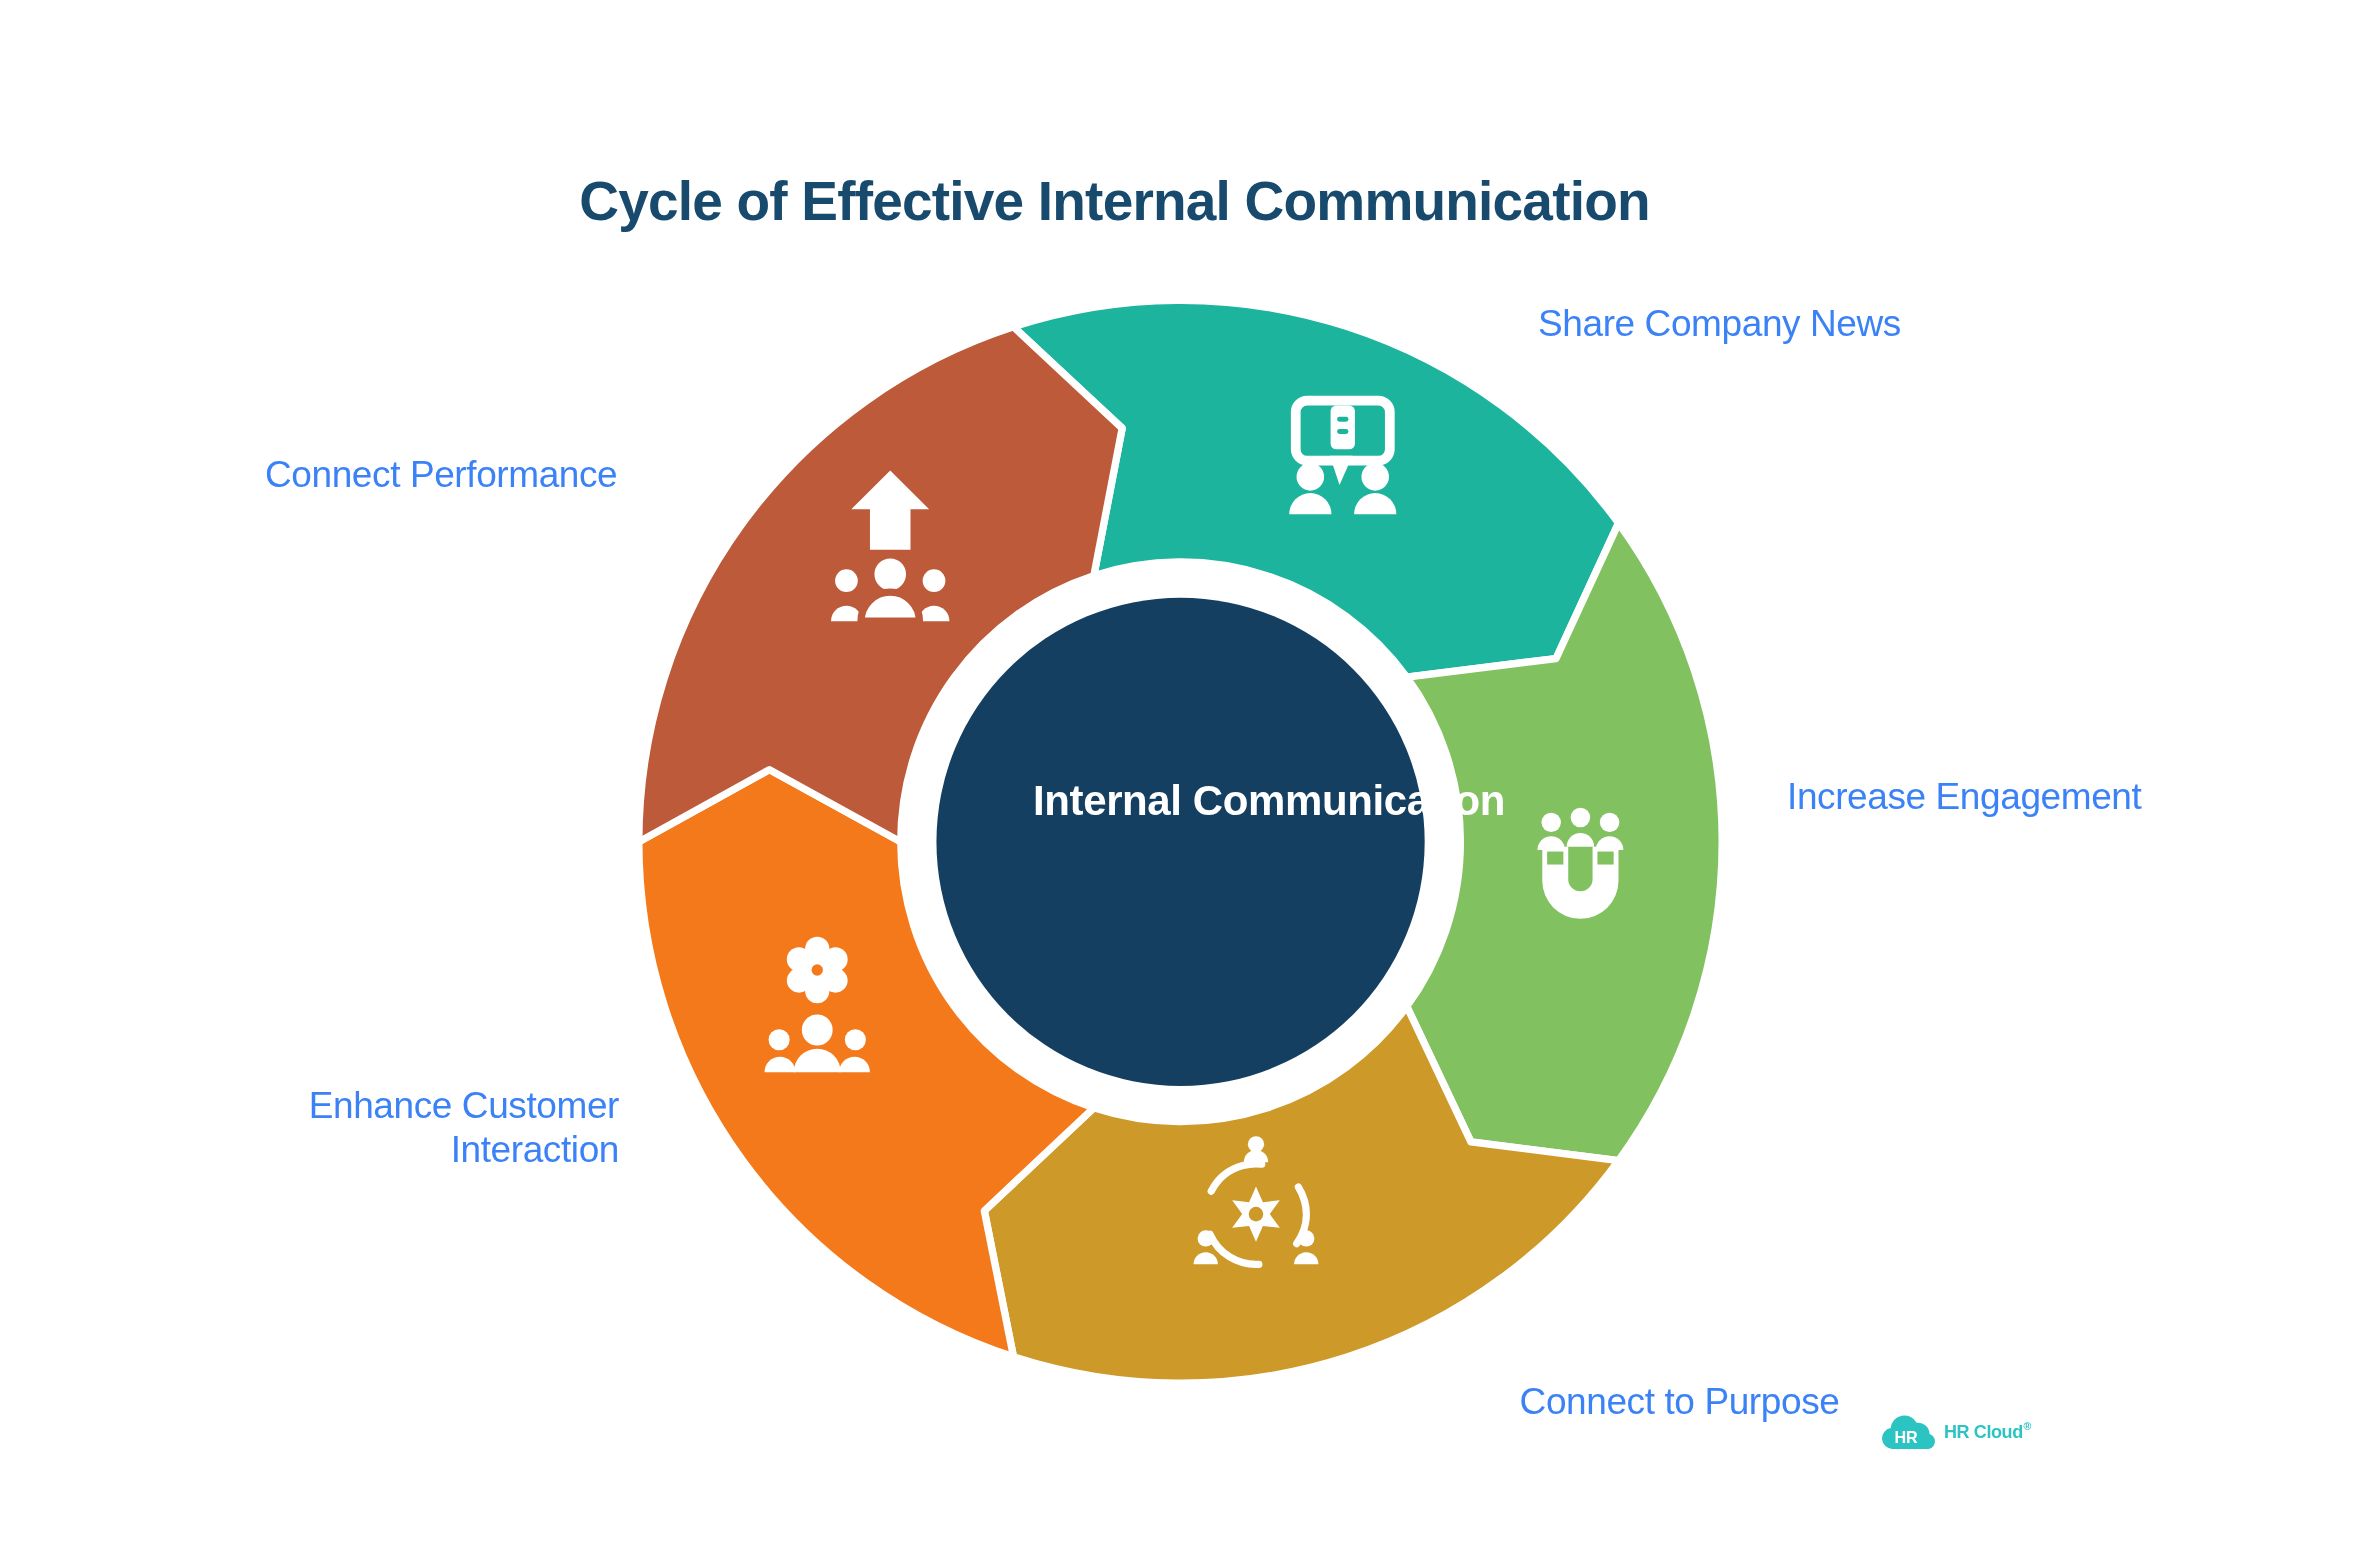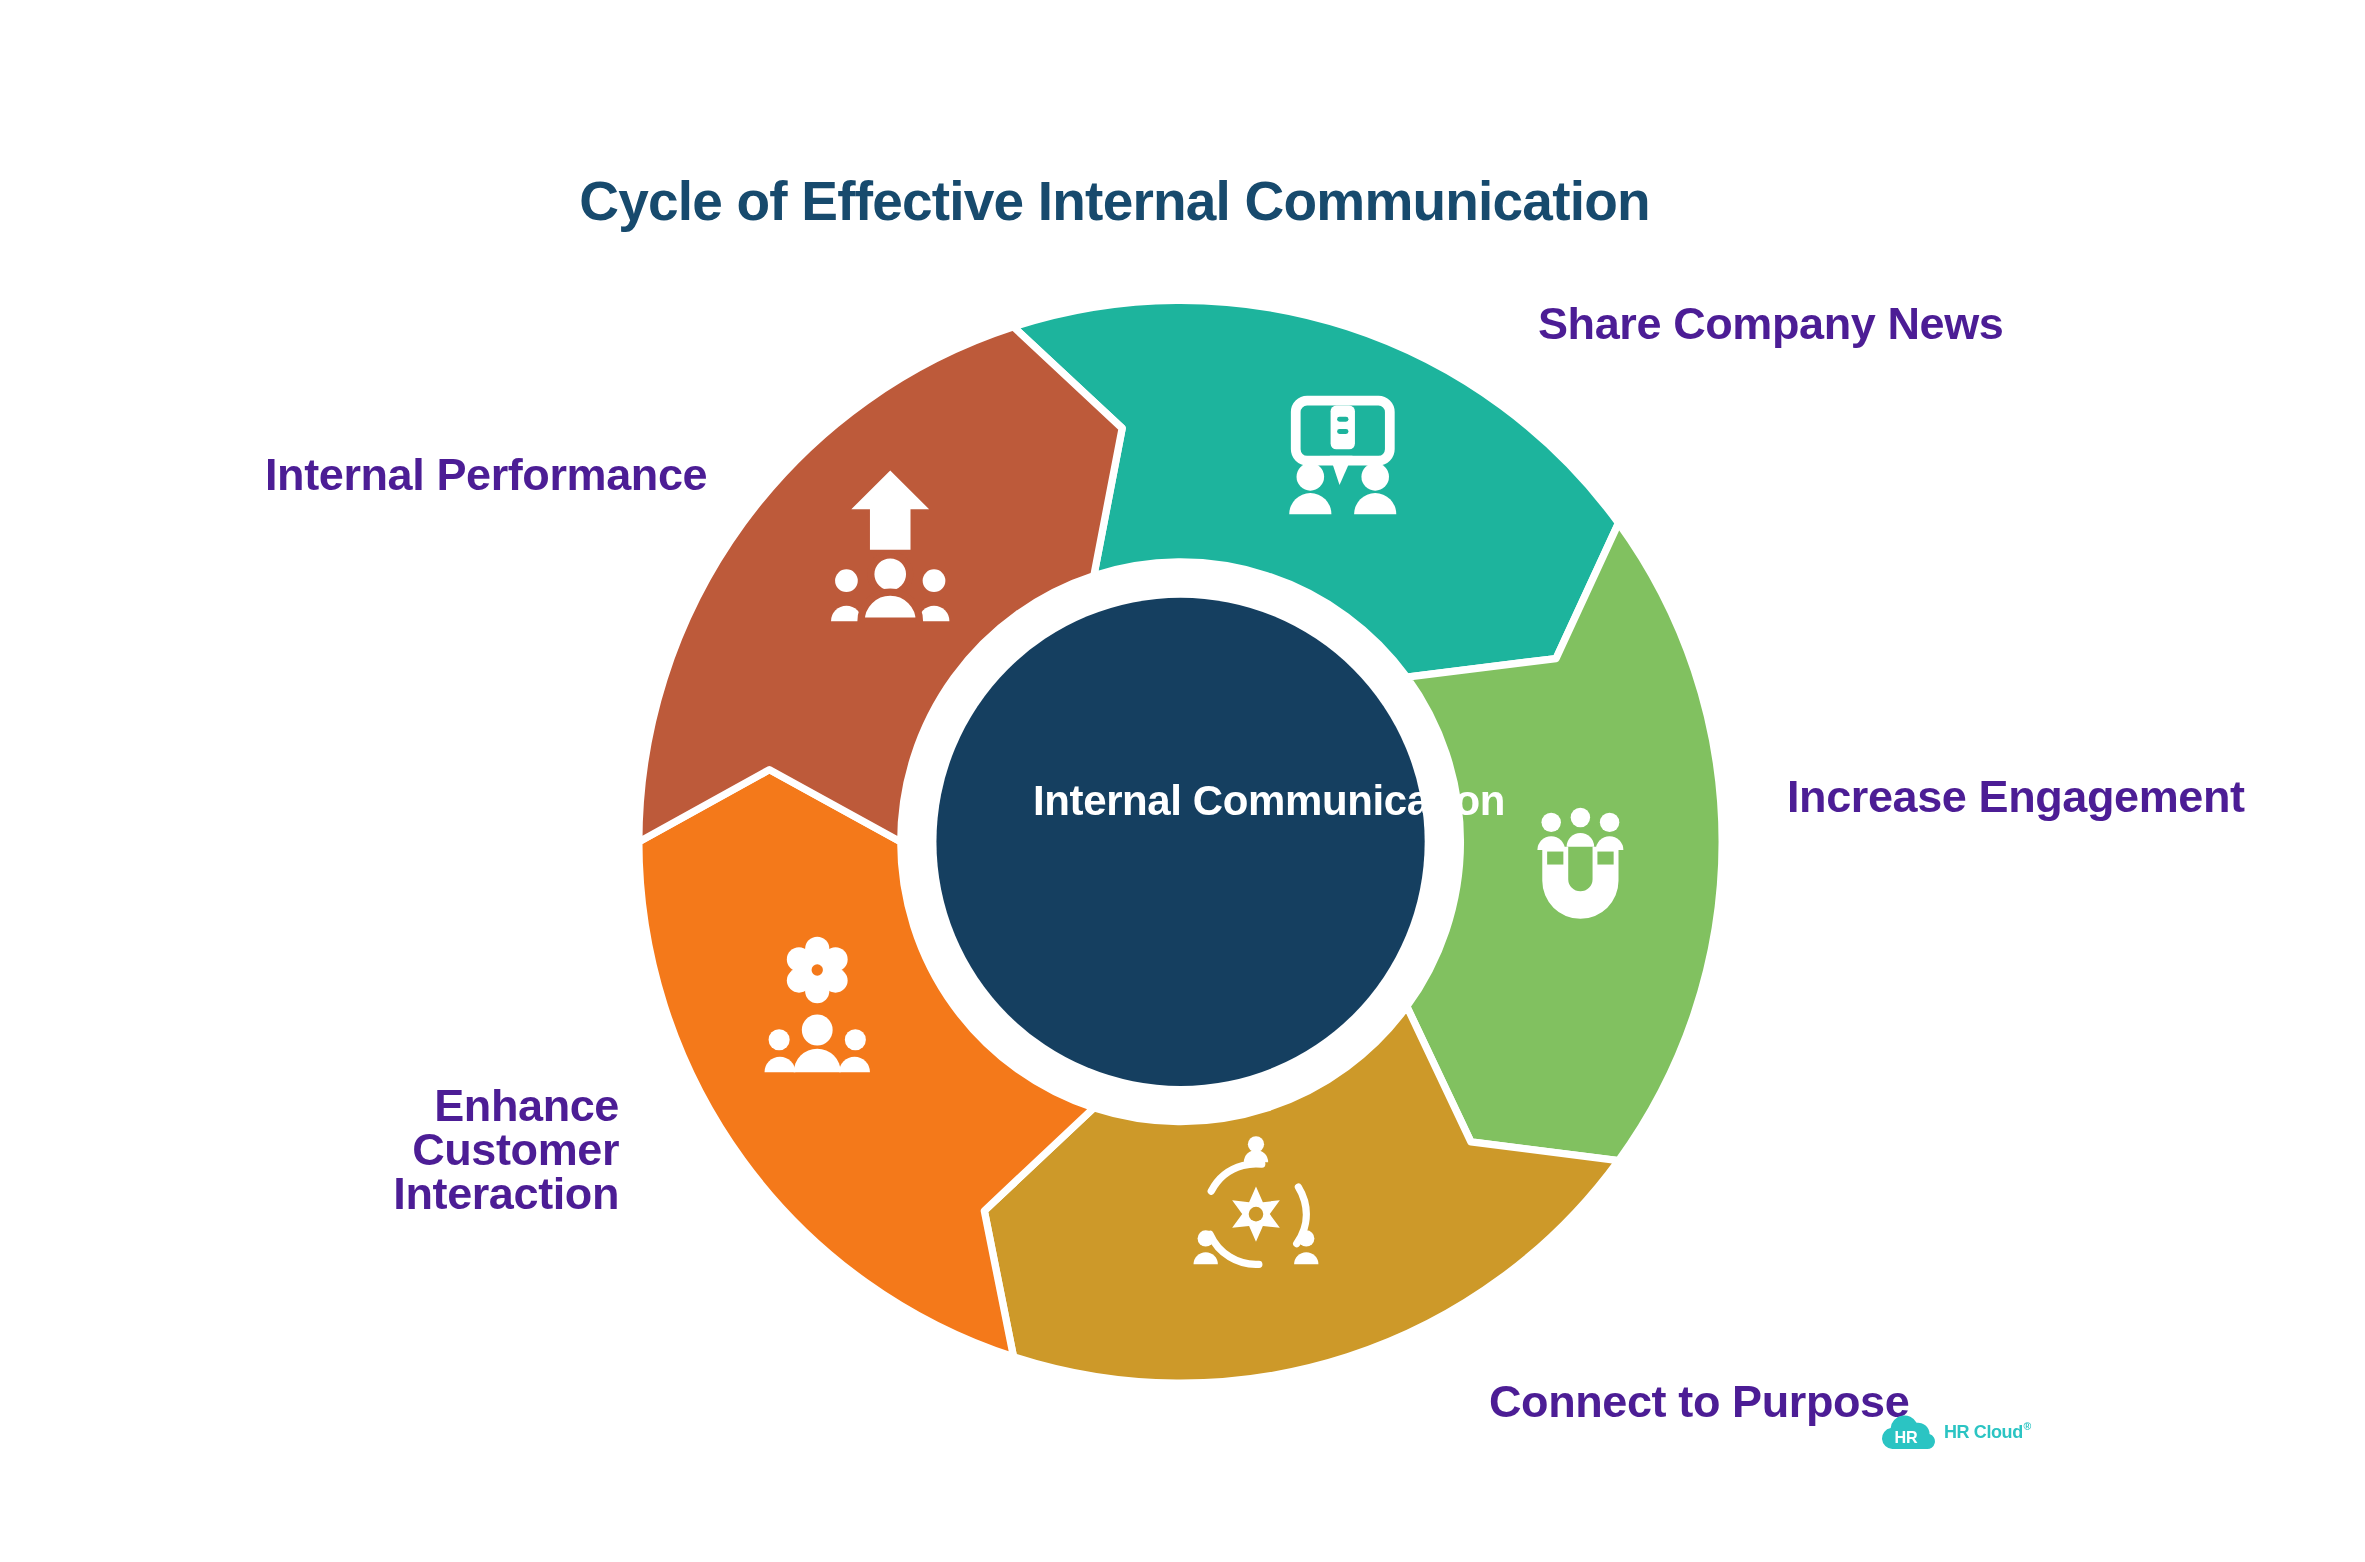--- a/index.html
+++ b/index.html
@@ -6,21 +6,21 @@
   .canvas{
     position:relative;width:2366px;height:1562px;background:#ffffff;overflow:hidden;
     font-family:"Liberation Sans",sans-serif;
   }
   .diagram-svg{position:absolute;left:0;top:0;}
   .title{
     position:absolute;left:0;top:169px;width:2229px;text-align:center;
     font-size:55px;font-weight:700;color:#174a6d;letter-spacing:-0.8px;
   }
   .label{
-    position:absolute;font-size:45px;font-weight:700;color:#4c1d95;
+    position:absolute;font-size:37px;font-weight:400;color:#3b82f6;
     letter-spacing:-0.4px;white-space:nowrap;line-height:45px;
   }
   .label-share{left:1538px;top:301px;}
   .label-increase{left:1787px;top:774px;}
   .label-connect{left:1489px;top:1379px;width:381px;text-align:center;}
   .label-improve{left:265px;top:452px;}
   .label-enhance{left:230px;top:1084px;width:389px;text-align:right;white-space:normal;line-height:44px;}
   .center-label{
     position:absolute;left:856px;top:777px;width:649px;text-align:right;
     font-size:42px;font-weight:700;color:#ffffff;letter-spacing:-0.4px;
@@ -117,21 +117,21 @@
       <path d="M-36,82 a36,36 0 0 1 72,0 Z" stroke-width="9" stroke="#bd5a3a"></path>
     </g>
   </svg>
 
   <div class="center-label">Internal Communication</div>
 
   <div class="label label-share">Share Company News</div>
   <div class="label label-increase">Increase Engagement</div>
   <div class="label label-enhance"><span>Enhance Customer</span><br><span>Interaction</span></div>
   <div class="label label-connect">Connect to Purpose</div>
-  <div class="label label-improve">Internal Performance</div>
+  <div class="label label-improve">Connect Performance</div>
 
   <div class="logo">
     <svg width="55" height="44" viewBox="0 0 68 54">
       <path d="M14,48 a13,13 0 0 1 -2,-25.8 a17,17 0 0 1 32,-6.5 a14,14 0 0 1 16,13.8 a9.5,9.5 0 0 1 -4,18.5 Z" fill="#2bc4c3"></path>
       <text x="31" y="40" text-anchor="middle" font-family="Liberation Sans, sans-serif" font-size="20" font-weight="700" fill="#ffffff">HR</text>
     </svg>
     <span class="logo-text">HR Cloud</span>
       <span class="logo-tm">®</span>
   </div>
 

